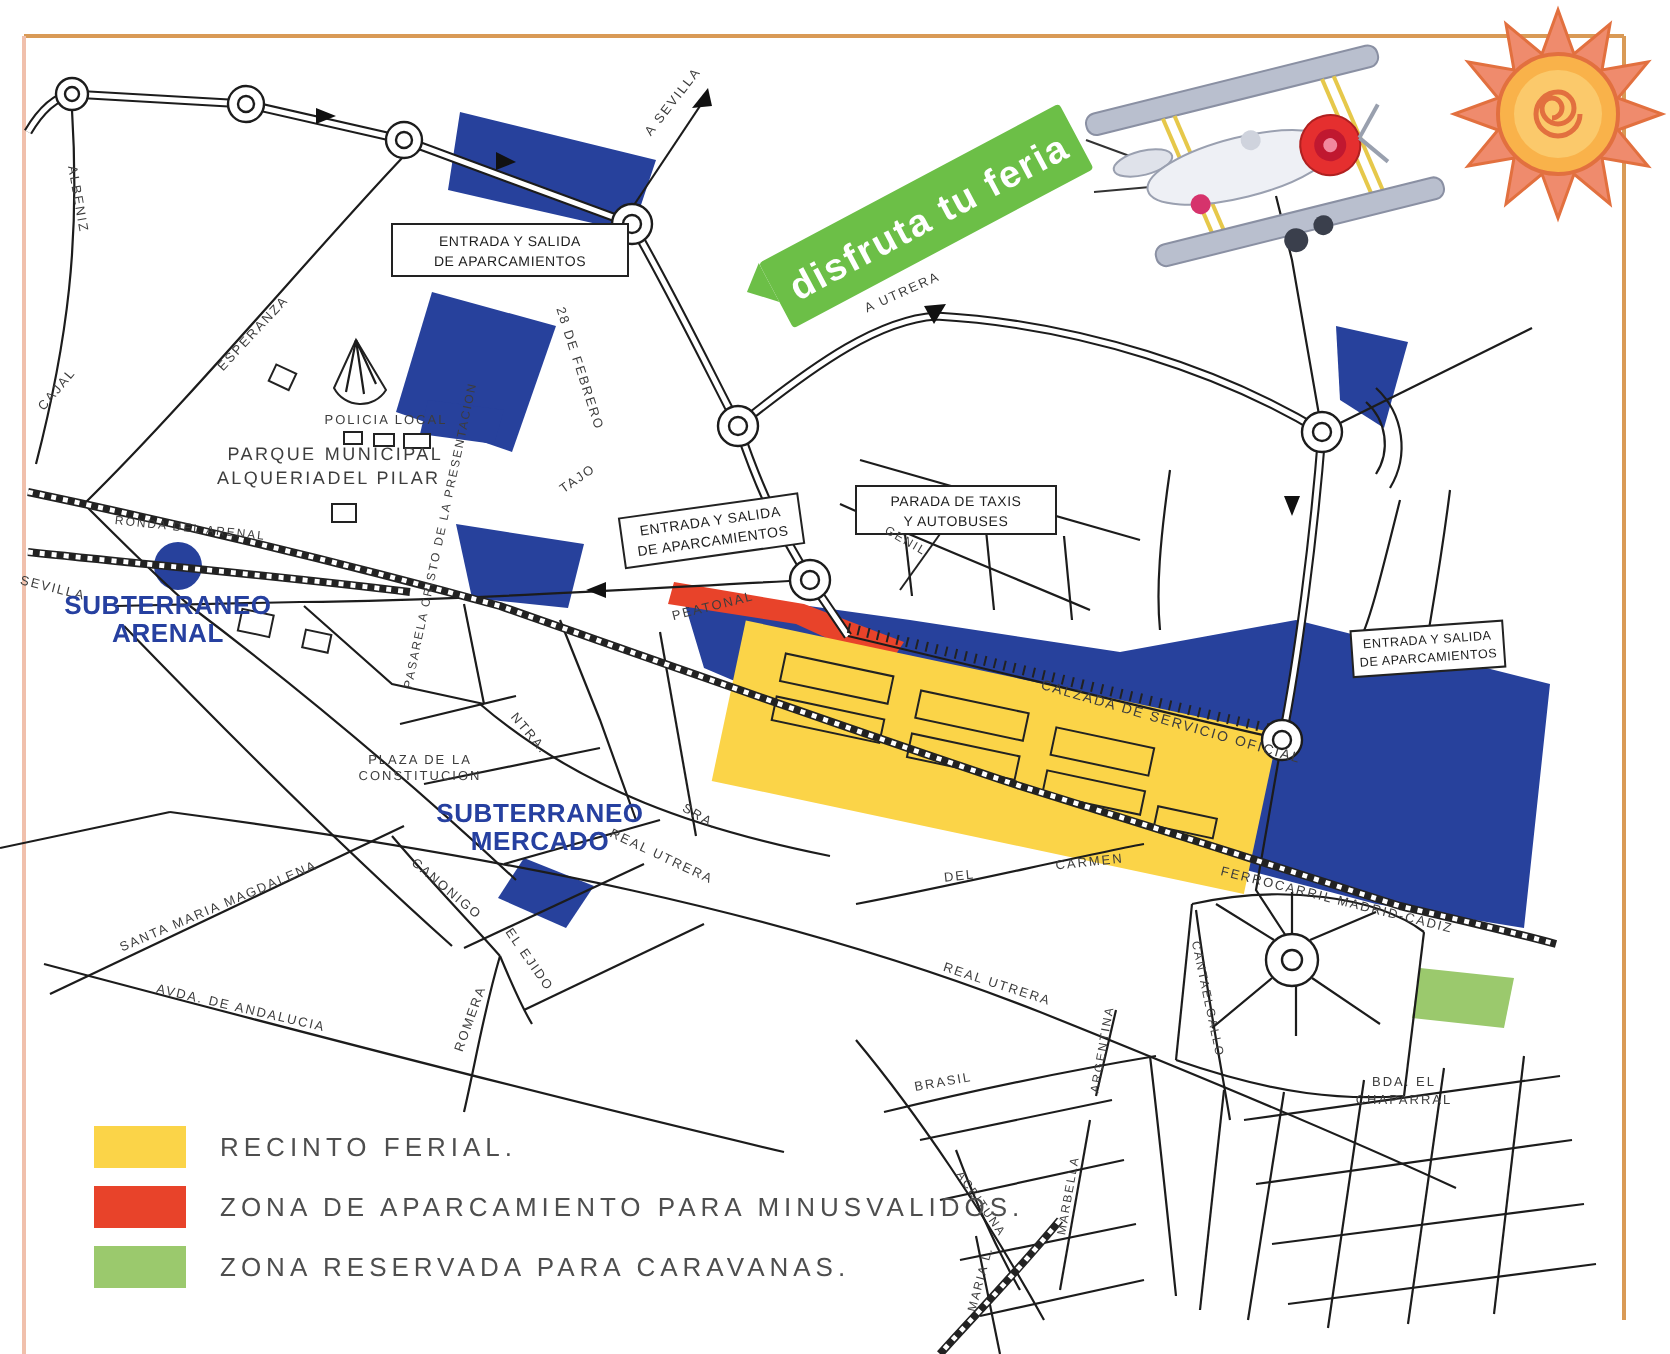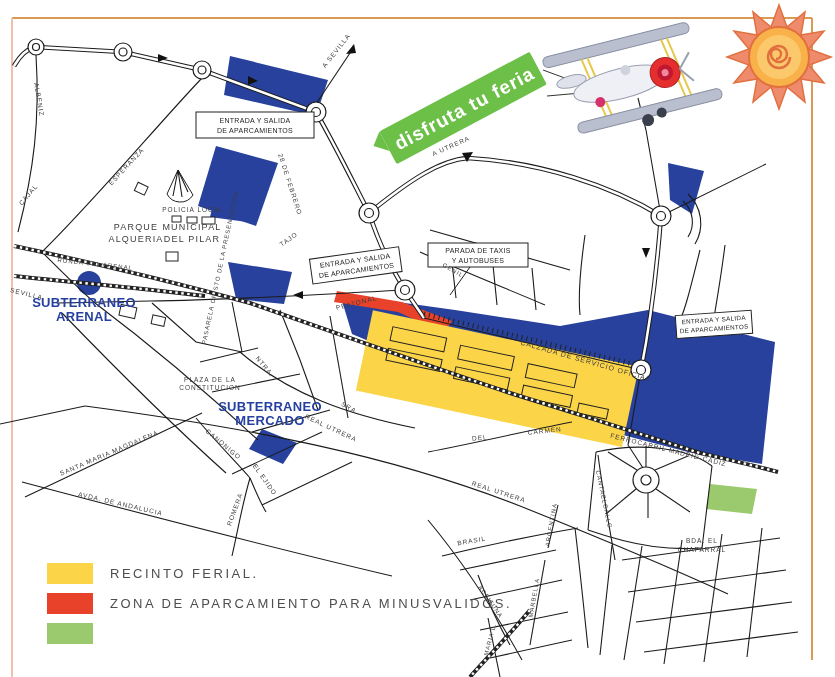--- a/index.html
+++ b/index.html
@@ -311,16 +311,17 @@
     <div class="legend-row">
       <div class="legend-swatch" style="background-color: rgb(251, 212, 72);"></div>
       <div class="legend-label">RECINTO FERIAL.</div>
     </div>
     <div class="legend-row">
       <div class="legend-swatch" style="background-color: rgb(232, 67, 42);"></div>
       <div class="legend-label">ZONA DE APARCAMIENTO PARA MINUSVALIDOS.</div>
     </div>
     <div class="legend-row">
       <div class="legend-swatch" style="background-color: rgb(155, 201, 109);"></div>
+      <div class="legend-label">ZONA RESERVADA PARA CARAVANAS.</div>
     </div>
   </div>
 
 </div>
 
 </body></html>

